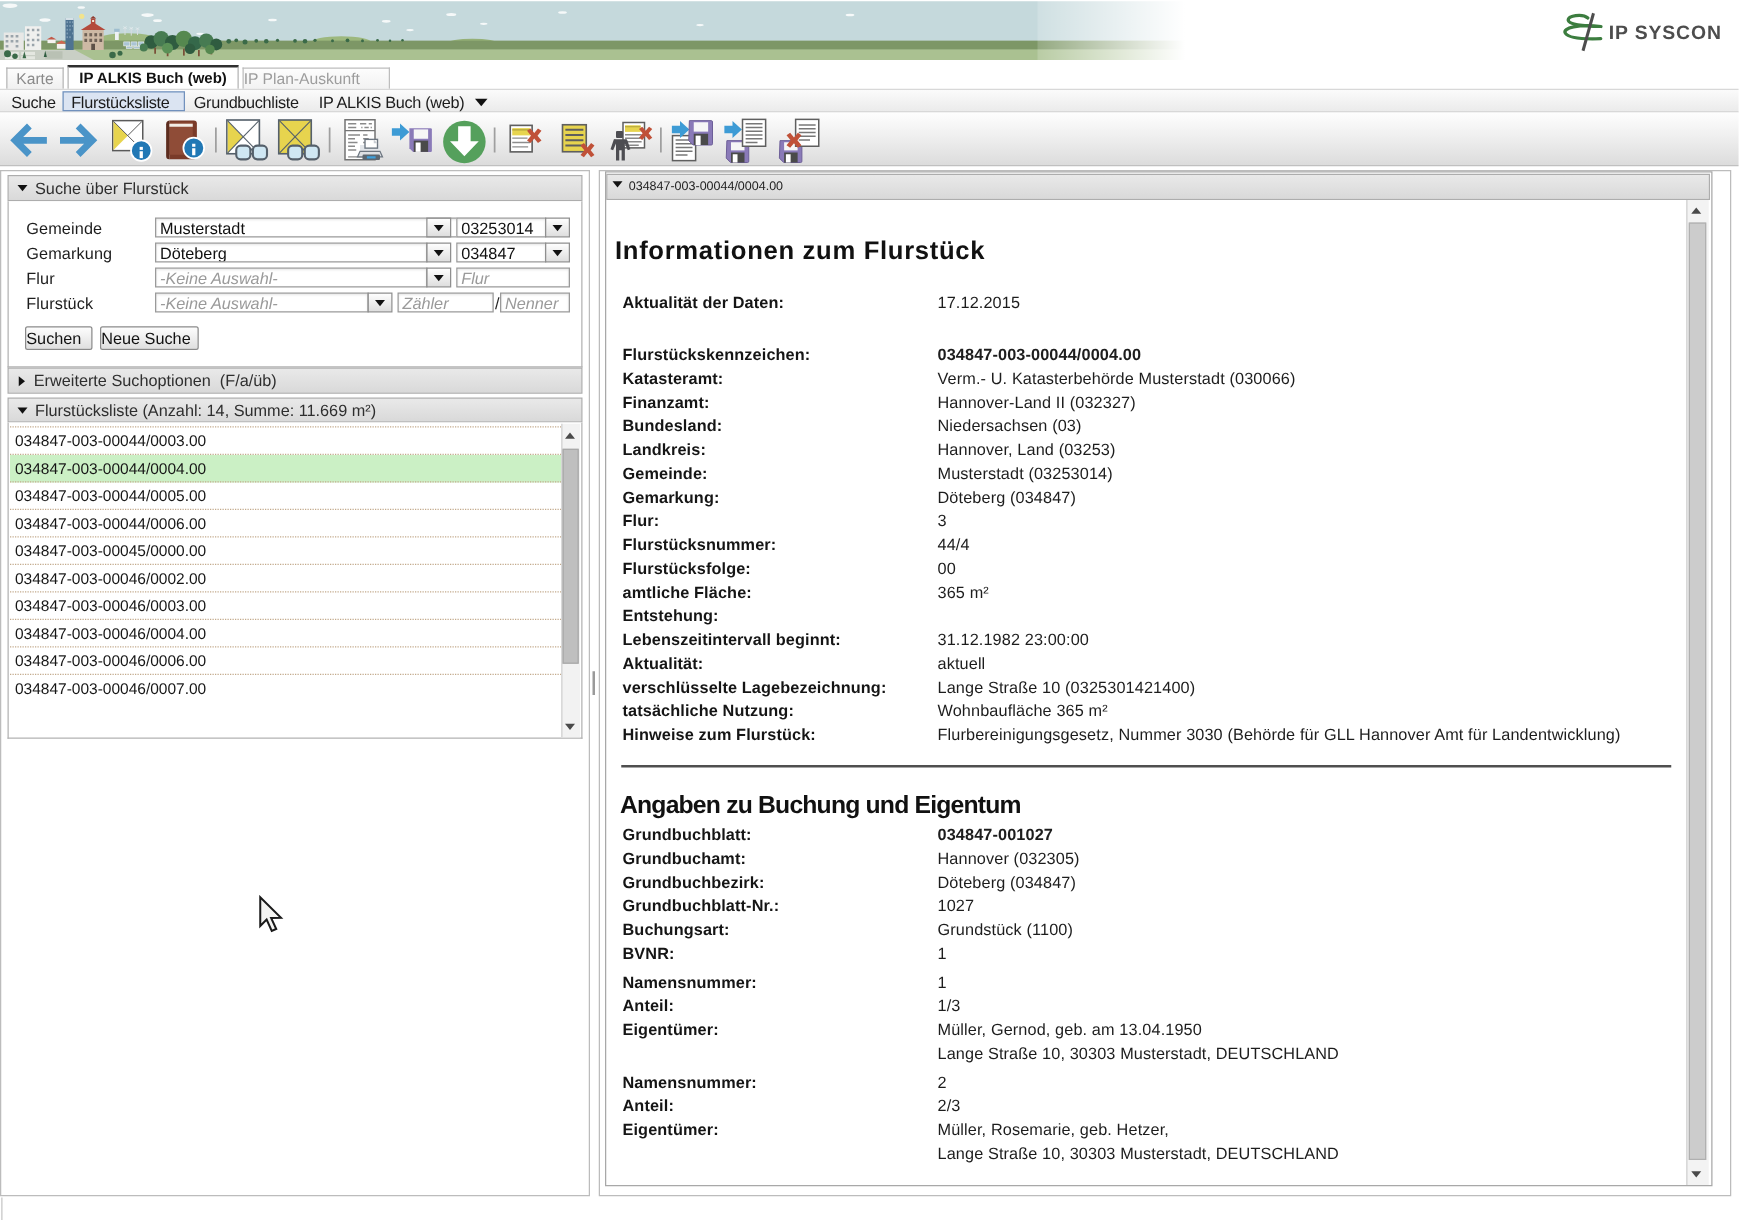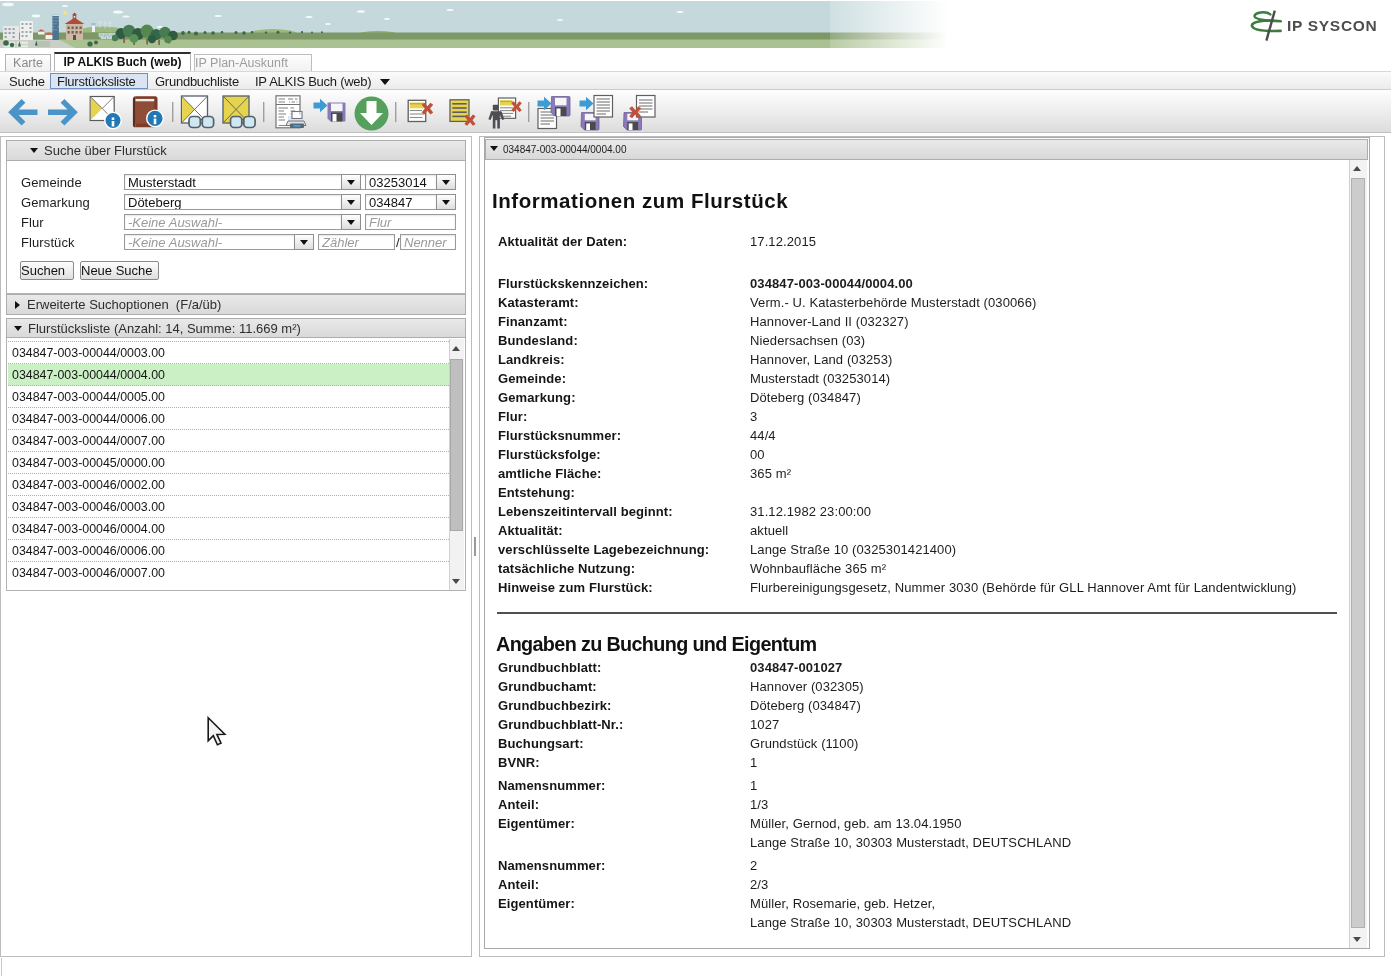--- a/index.html
+++ b/index.html
@@ -400,21 +400,21 @@
 </g>
 <use href="#redx" transform="translate(635.2,20.2) scale(0.88)"></use>
 </g>
 </svg>
 
 <div class="ab" style="left:0;top:136px;width:472px;height:820.5px;border:1px solid #bcbcbc;background:#fff"></div>
 <div class="ab" style="left:478.5px;top:136px;width:906px;height:820.5px;border:1px solid #bcbcbc;background:#fff"></div>
 <div class="ab" style="left:474.3px;top:537px;width:1.6px;height:19px;background:#9a9a9a"></div>
 <div class="ab" style="left:1px;top:958px;width:1px;height:18px;background:#c6c6c6"></div>
 
-<div class="ab hdr" style="left:6px;top:140px;width:460px;height:20.5px;padding-left:23px"><span class="tri-d" style="margin:-2px 6px 0 0"></span>Suche über Flurstück</div>
+<div class="ab hdr" style="left:6px;top:140px;width:460px;height:20.5px;padding-left:7px"><span class="tri-d" style="margin:-2px 6px 0 0"></span>Suche über Flurstück</div>
 <div class="ab" style="left:6px;top:160.5px;width:460px;height:133px;border:1px solid #b3b3b3;border-top:none;background:#fff"></div>
 
 <div class="ab vl" style="left:21px;top:175px">Gemeinde</div>
 <div class="ab vl" style="left:21px;top:195px">Gemarkung</div>
 <div class="ab vl" style="left:21px;top:215px">Flur</div>
 <div class="ab vl" style="left:21px;top:235px">Flurstück</div>
 
 <div class="ab cmb" style="left:124px;top:174px;width:260px;height:16px">Musterstadt</div>
 <div class="ab ddb" style="left:341px;top:174px;width:20px;height:16px">
     <i></i>
@@ -453,21 +453,20 @@
 <div class="ab hdr" style="left:6px;top:294px;width:460px;height:20.5px;padding-left:7px"><span class="tri-r" style="margin:-2px 7px 0 1px"></span>Erweiterte Suchoptionen&nbsp; (F/a/üb)</div>
 
 <div class="ab hdr" style="left:6px;top:317.5px;width:460px;height:20.5px;padding-left:7px"><span class="tri-d" style="margin:-2px 6px 0 0"></span>Flurstücksliste (Anzahl: 14, Summe: 11.669 m²)</div>
 
 <div class="ab" style="left:6px;top:338px;width:460px;height:253px;border:1px solid #b3b3b3;border-top:none;background:#fff;overflow:hidden">
 <div style="position:absolute;left:1px;top:2.5px;width:443px;border-top:1px dotted #c3aa8c">
 <div class="lrow">034847-003-00044/0003.00</div>
 <div class="lrow" style="background:#cbf0c5">034847-003-00044/0004.00</div>
 <div class="lrow">034847-003-00044/0005.00</div>
 <div class="lrow">034847-003-00044/0006.00</div>
-<div class="lrow">034847-003-00044/0007.00</div>
 <div class="lrow">034847-003-00045/0000.00</div>
 <div class="lrow">034847-003-00046/0002.00</div>
 <div class="lrow">034847-003-00046/0003.00</div>
 <div class="lrow">034847-003-00046/0004.00</div>
 <div class="lrow">034847-003-00046/0006.00</div>
 <div class="lrow" style="border-bottom:none">034847-003-00046/0007.00</div>
 </div>
 
 <div style="position:absolute;right:1px;top:1px;width:15px;height:251px;background:#f2f2f2;border-left:1px solid #d0d0d0"></div>
 <div class="ab sbtn" style="right:1px;top:1px;width:15px;height:16px">

